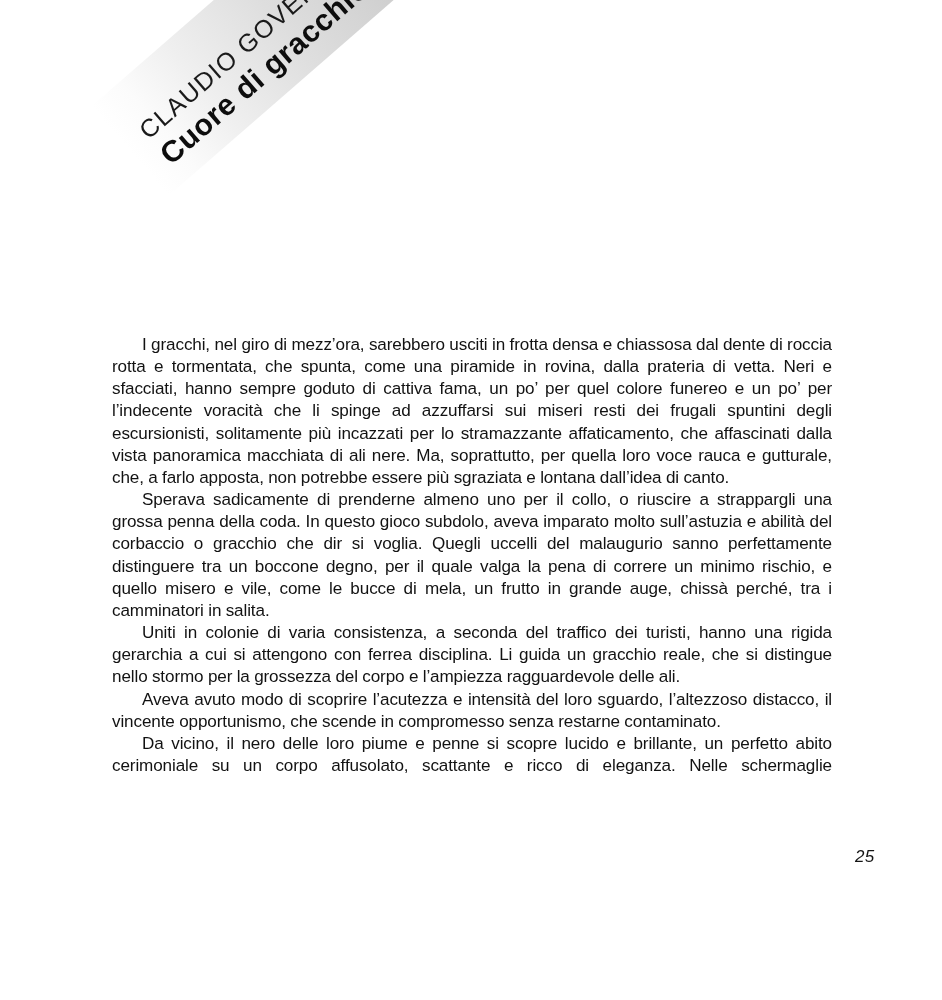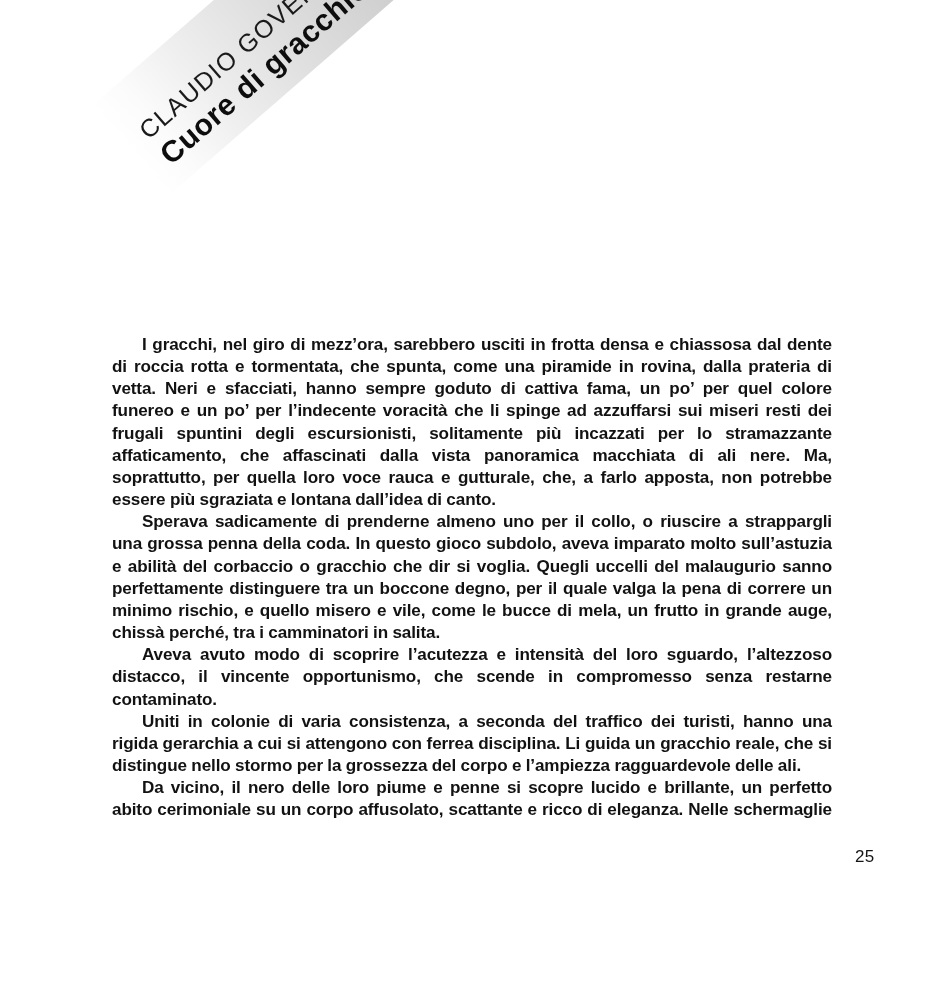--- a/index.html
+++ b/index.html
@@ -88,21 +88,20 @@
     margin-top: 2px;
     white-space: nowrap;
   }
 
   
   .body-col {
     position: absolute;
     left: 112px;
     top: 334px;
     width: 720px;
-    font-weight: bold;
   }
   .para {
     margin: 0;
     text-align: justify;
     text-justify: inter-word;
     font-size: 17.1px;
     line-height: 22.15px;
     text-indent: 30px;
     color: #121212;
     word-spacing: -0.2px;
@@ -115,40 +114,41 @@
   .para.force-justify-last {
     text-align-last: justify;
   }
 
   
   .page-number {
     position: absolute;
     left: 855px;
     top: 847px;
     font-size: 17px;
+    font-style: italic;
     color: #141414;
     letter-spacing: 0.4px;
   }
 </style>
 </head>
 <body>
 
 <div class="page">
 
   <div class="banner-wrap">
     <div class="banner-stripe"></div>
     <div class="banner-text">
       <div class="author-name">CLAUDIO GOVERNATORI</div>
       <div class="story-title">Cuore di gracchio*</div>
     </div>
   </div>
 
   <div class="body-col">
     <p class="para">I gracchi, nel giro di mezz’ora, sarebbero usciti in frotta densa e chiassosa dal dente di roccia rotta e tormentata, che spunta, come una piramide in rovina, dalla prateria di vetta. Neri e sfacciati, hanno sempre goduto di cattiva fama, un po’ per quel colore funereo e un po’ per l’indecente voracità che li spinge ad azzuffarsi sui miseri resti dei frugali spuntini degli escursionisti, solitamente più incazzati per lo stramazzante affaticamento, che affascinati dalla vista panoramica macchiata di ali nere. Ma, soprattutto, per quella loro voce rauca e gutturale, che, a farlo apposta, non potrebbe essere più sgraziata e lontana dall’idea di canto.</p>
     <p class="para">Sperava sadicamente di prenderne almeno uno per il collo, o riuscire a strappargli una grossa penna della coda. In questo gioco subdolo, aveva imparato molto sull’astuzia e abilità del corbaccio o gracchio che dir si voglia. Quegli uccelli del malaugurio sanno perfettamente distinguere tra un boccone degno, per il quale valga la pena di correre un minimo rischio, e quello misero e vile, come le bucce di mela, un frutto in grande auge, chissà perché, tra i camminatori in salita.</p>
+    <p class="para">Uniti in colonie di varia consistenza, a seconda del traffico dei turisti, hanno una rigida gerarchia a cui si attengono con ferrea disciplina. Li guida un gracchio reale, che si distingue nello stormo per la grossezza del corpo e l’ampiezza ragguardevole delle ali.</p>
     <p class="para">Aveva avuto modo di scoprire l’acutezza e intensità del loro sguardo, l’altezzoso distacco, il vincente opportunismo, che scende in compromesso senza restarne contaminato.</p>
-    <p class="para">Uniti in colonie di varia consistenza, a seconda del traffico dei turisti, hanno una rigida gerarchia a cui si attengono con ferrea disciplina. Li guida un gracchio reale, che si distingue nello stormo per la grossezza del corpo e l’ampiezza ragguardevole delle ali.</p>
     <p class="para force-justify-last">Da vicino, il nero delle loro piume e penne si scopre lucido e brillante, un perfetto abito cerimoniale su un corpo affusolato, scattante e ricco di eleganza. Nelle schermaglie</p>
   </div>
 
   <div class="page-number">25</div>
 
 </div>
 
 </body></html>

